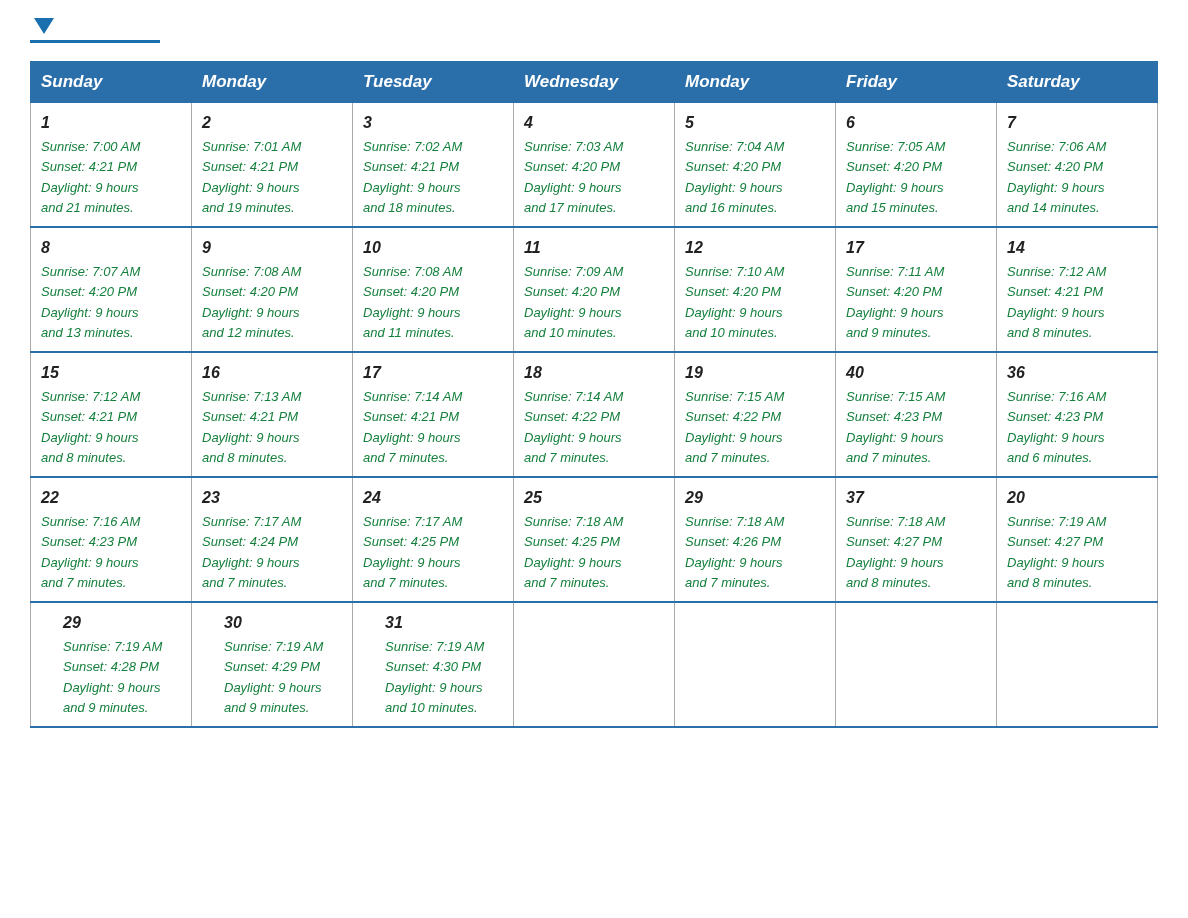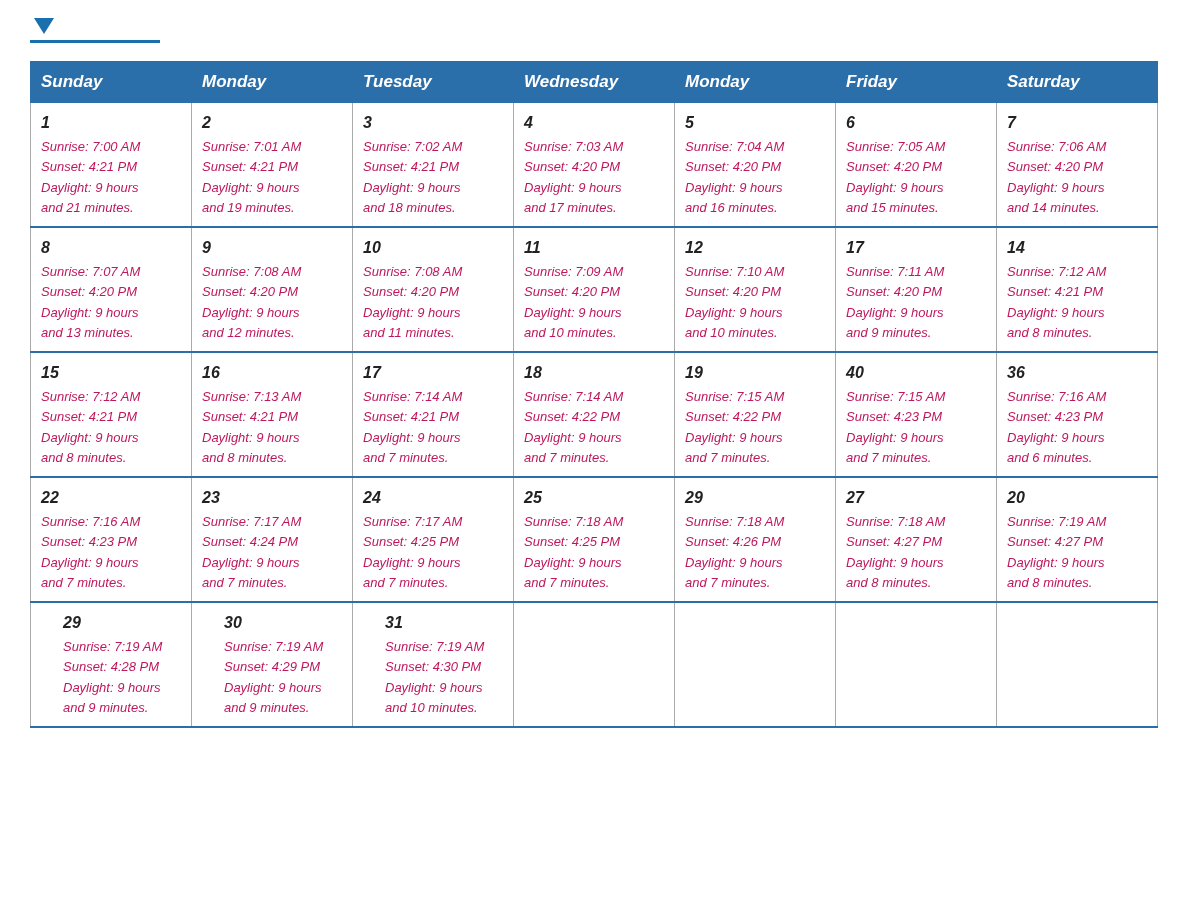--- a/index.html
+++ b/index.html
@@ -93,21 +93,21 @@
       border-bottom: 2px solid #2a6eaa;
     }
     .day-num {
       font-size: 16px;
       font-weight: bold;
       display: block;
       margin-bottom: 2px;
     }
     .day-info {
       font-size: 13px;
-      color: #be185d;
+      color: #15803d;
     }
     tbody tr:last-child td {
       height: auto;
       padding-left: 32px;
     }
   </style>
 </head>
 <body>
 
 <div class="header-area">
@@ -245,21 +245,21 @@
       </td>
         <td>
         <span class="day-num">25</span>
         <span class="day-info">Sunrise: 7:18 AM<br>Sunset: 4:25 PM<br>Daylight: 9 hours<br>and 7 minutes.</span>
       </td>
         <td>
         <span class="day-num">29</span>
         <span class="day-info">Sunrise: 7:18 AM<br>Sunset: 4:26 PM<br>Daylight: 9 hours<br>and 7 minutes.</span>
       </td>
         <td>
-        <span class="day-num">27</span>
+        <span class="day-num">37</span>
         <span class="day-info">Sunrise: 7:18 AM<br>Sunset: 4:27 PM<br>Daylight: 9 hours<br>and 8 minutes.</span>
       </td>
         <td>
         <span class="day-num">20</span>
         <span class="day-info">Sunrise: 7:19 AM<br>Sunset: 4:27 PM<br>Daylight: 9 hours<br>and 8 minutes.</span>
       </td>
       </tr>
       <tr>
         <td>
         <span class="day-num">29</span>

